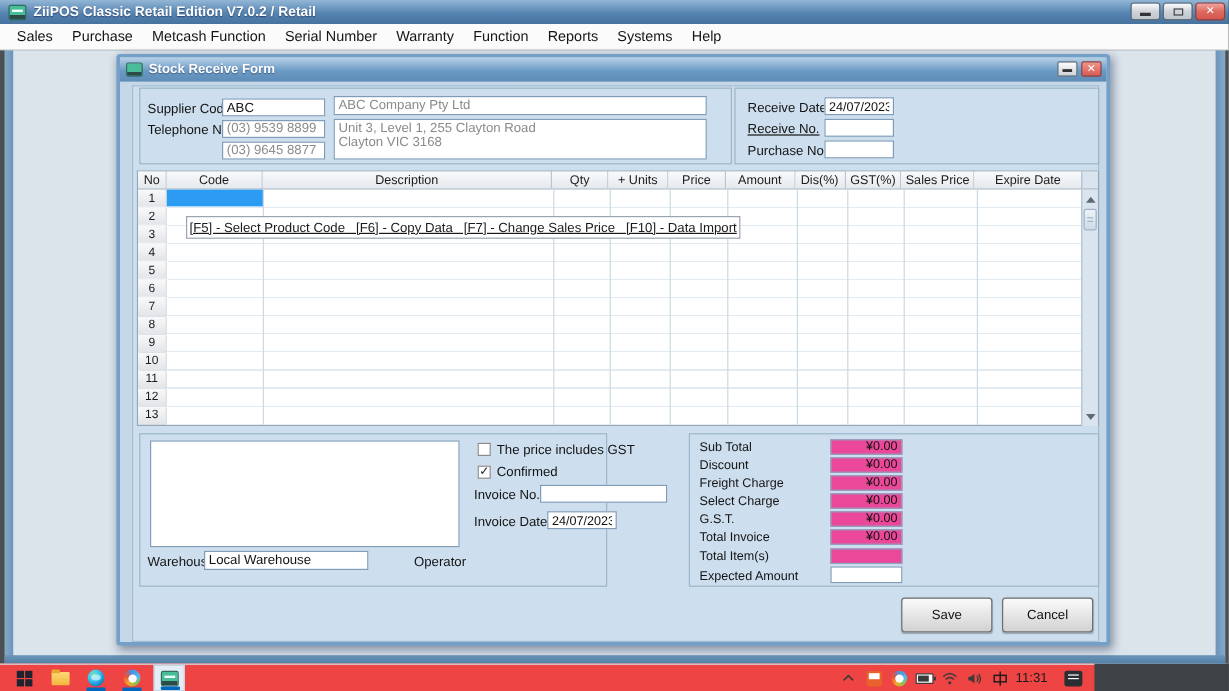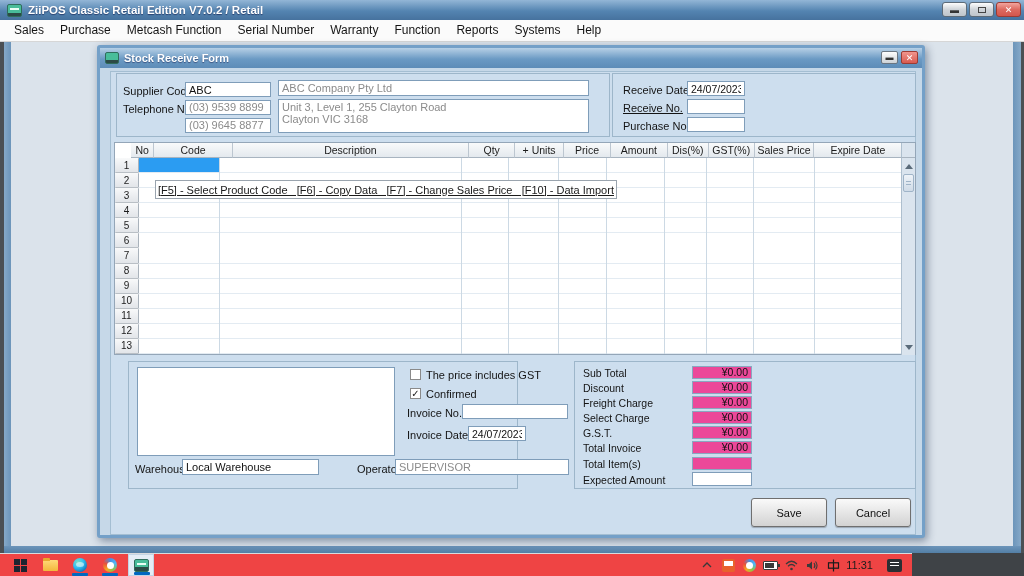--- a/index.html
+++ b/index.html
@@ -49,21 +49,21 @@
   .dbtn.close { background:linear-gradient(#f0958d,#d95a50); color:#fff; border-color:#9c3b33; font-weight:bold; font-size:9px; }
   .inner-panel { left:10px; top:23px; width:806px; height:464px; border:1px solid #a4bed2; background:#cddeee; }
 
   .grp { border:1px solid #9db6ca; }
   .lbl { font-size:11px; color:#141414; white-space:nowrap; }
   .fld { border:1px solid #7f9db9; background:#fff; font-size:11px; color:#111; padding:0 3px; outline:none; }
   .fld.ro { color:#8b8b8b; }
 
   
   .grid { left:14px; top:94px; width:802px; height:213px; background:#fff; border:1px solid #94a6b8; display:flex; flex-direction:column; }
-  .grid-top { display:flex; height:15px;margin-left:16px; }
+  .grid-top { display:flex; height:15px; }
   .hcell { background:linear-gradient(#f9fafb,#e4e9ee); border-right:1px solid #bcc6d0; border-bottom:1px solid #a8b4c0;
     font-size:10.5px; color:#1c1c1c; text-align:center; line-height:14px; overflow:hidden; white-space:nowrap; }
   .hc0{width:24px}.hc1{width:80px}.hc2{width:242px}.hc3{width:47px}.hc4{width:50px}.hc5{width:48px}
   .hc6{width:58px}.hc7{width:42px}.hc8{width:47px}.hc9{width:61px}.hc10{width:89px}
   .grid-body { display:flex; height:196px; }
   .no-col { width:24px; display:flex; flex-direction:column; }
   .rn { flex:1; display:flex; align-items:center; justify-content:center; font-size:10px; color:#1c1c1c;
     background:linear-gradient(#f8f9fa,#e2e5e9); border-right:1px solid #a9b2bb; border-bottom:1px solid #b9bfc5; border-radius:1px; }
   .cells { position:relative; width:764px;
     background:repeating-linear-gradient(180deg,#ffffff 0px,#ffffff 14.1px,#e3ebf2 14.1px,#e3ebf2 15.08px); }
@@ -234,34 +234,33 @@
             <div class="tri-up"></div>
           </div>
         <div class="sb-thumb"></div>
         <div class="sb-dn">
             <div class="tri-dn"></div>
           </div>
       </div>
     </div>
   </div>
 
-  <div class="abs grp" style="left:28px; top:313px; width:390px; height:128px;">
+  <div class="abs grp" style="left:16px; top:313px; width:390px; height:128px;">
     <textarea class="abs fld" style="left: 8px; top: 5px; width: 258px; height: 89px; resize: none;"></textarea>
     <div class="abs chk" style="left:281px; top:7px;"></div>
     <div class="abs lbl" style="left:297px; top:7px;">The price includes GST</div>
     <div class="abs chk" style="left:281px; top:26px;">✓</div>
     <div class="abs lbl" style="left:297px; top:26px;">Confirmed</div>
     <div class="abs lbl" style="left:278px; top:45px;">Invoice No.</div>
     <input class="abs fld" style="left: 333px; top: 42px; width: 106px; height: 15px;" value="">
     <div class="abs lbl" style="left:278px; top:67px;">Invoice Date</div>
     <input class="abs fld" style="left: 339px; top: 64px; width: 58px; height: 15px; font-size: 10.5px;" value="24/07/2023">
     <div class="abs lbl" style="left:6px; top:101px;">Warehouse</div>
     <input class="abs fld" style="left: 53px; top: 97px; width: 137px; height: 16px;" value="Local Warehouse">
     <div class="abs lbl" style="left:228px; top:101px;">Operator</div>
-    <div class="abs fld ro" style="left:266px; top:97px; width:174px; height:16px; line-height:14px;">SUPERVISOR</div>
   </div>
 
   <div class="abs grp" style="left:474px; top:313px; width:342px; height:128px;">
     <div class="abs totlbl" style="left:8px; top:5px;">Sub Total</div>
     <div class="abs totfld" style="left:117px; top:4px; width:60px; height:13px;">¥0.00</div>
     <div class="abs totlbl" style="left:8px; top:20px;">Discount</div>
     <div class="abs totfld" style="left:117px; top:19px; width:60px; height:13px;">¥0.00</div>
     <div class="abs totlbl" style="left:8px; top:35px;">Freight Charge</div>
     <div class="abs totfld" style="left:117px; top:34px; width:60px; height:13px;">¥0.00</div>
     <div class="abs totlbl" style="left:8px; top:50px;">Select Charge</div>

